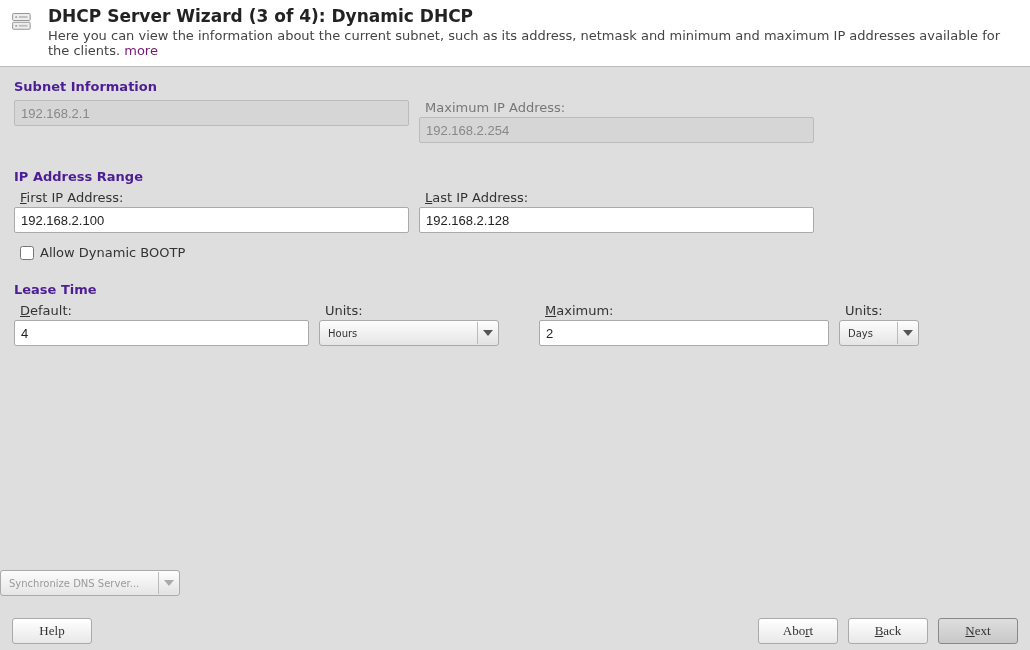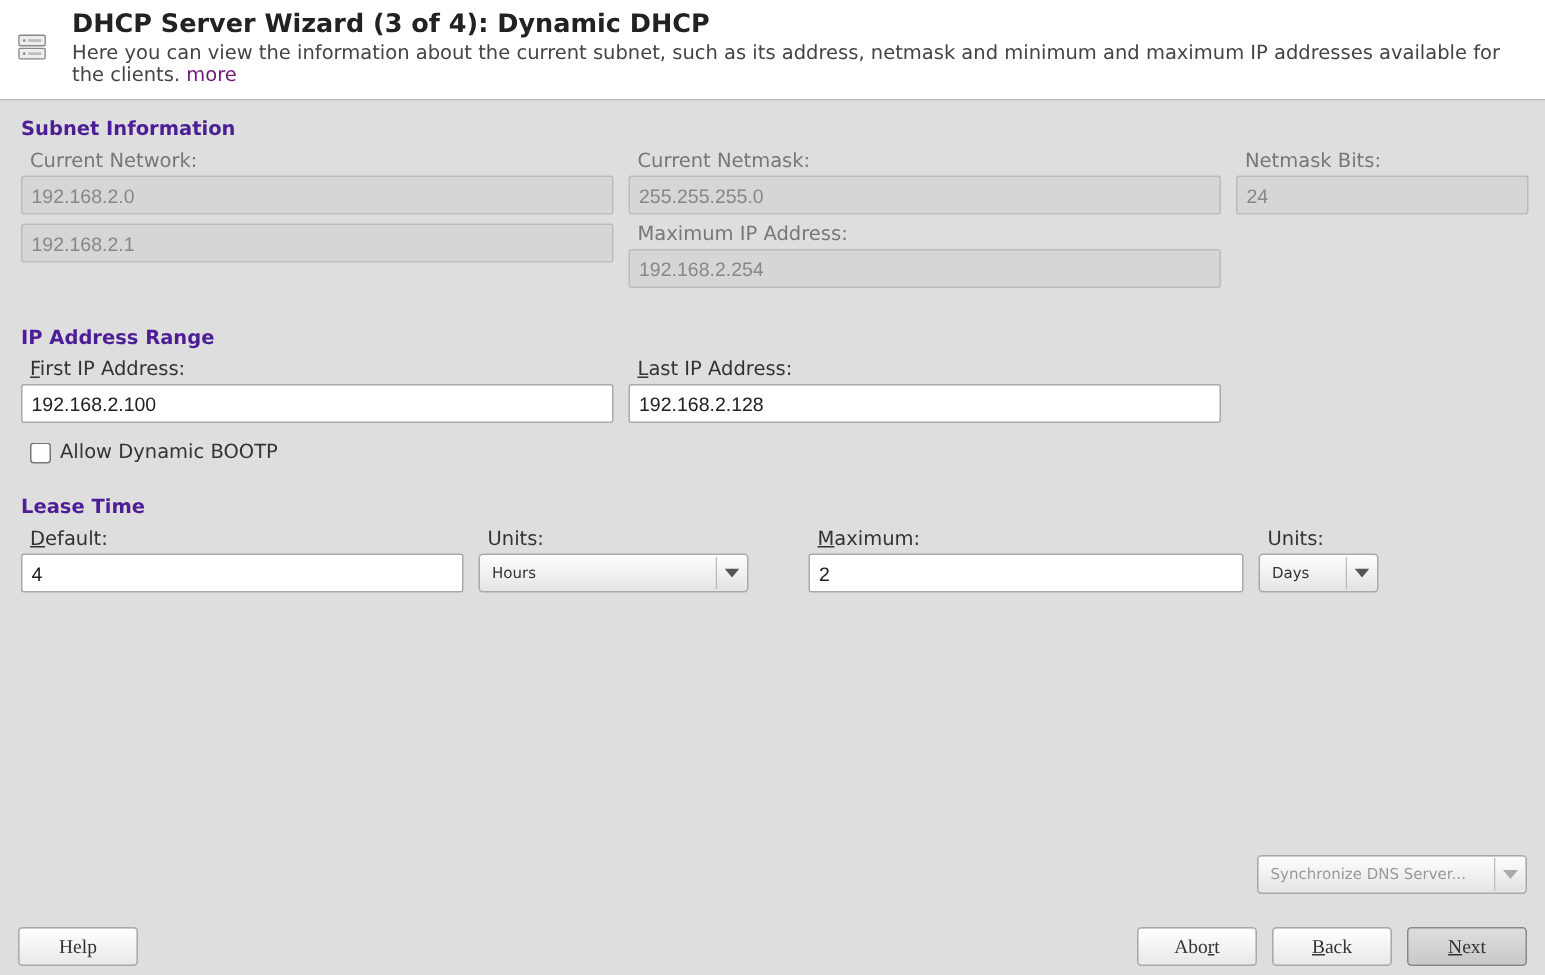--- a/index.html
+++ b/index.html
@@ -13,21 +13,21 @@
   overflow: hidden;
   display: flex;
   flex-direction: column;
 }
 .header {
   background: #ffffff;
   border-bottom: 1px solid #bbb;
   padding: 6px 10px 8px 10px;
   display: flex;
   gap: 10px;
-  align-items: center;
+  align-items: flex-start;
 }
 .header-icon {
   width: 28px;
   height: 28px;
   flex: 0 0 28px;
   margin-top: 4px;
 }
 .header-text { flex: 1; }
 .header-title {
   font-size: 17px;
@@ -128,21 +128,21 @@
   align-items: center;
   justify-content: center;
   background: linear-gradient(#fdfdfd,#e2e2e2);
   border-radius: 0 3px 3px 0;
 }
 .sync-row {
   position: absolute;
   left: 0; right: 12px;
   bottom: 54px;
   display: flex;
-  justify-content: flex-end;
+  justify-content: flex-start;
 }
 .sync-row .select { width: 180px; }
 .footer {
   position: absolute;
   left: 0; right: 0;
   bottom: 6px;
   padding: 0 12px;
   display: flex;
   justify-content: space-between;
   align-items: center;
@@ -196,34 +196,20 @@
       <span>Here you can view the information about the current subnet, such as its address, netmask and minimum and maximum IP addresses available for the clients. </span><span class="more-link">more</span>
     </div>
   </div>
 </div>
 
 <div class="content">
 
   <div class="section-title">Subnet Information</div>
   <div class="row">
     <div class="field col-wide">
-      <span class="field-label">Current Network:</span>
-      <input type="text" disabled="" value="192.168.2.0" style="">
-    </div>
-    <div class="field col-wide">
-      <span class="field-label">Current Netmask:</span>
-      <input type="text" disabled="" value="255.255.255.0" style="">
-    </div>
-    <div class="field col-small">
-      <span class="field-label">Netmask Bits:</span>
-      <input type="text" disabled="" value="24" style="">
-    </div>
-  </div>
-  <div class="row">
-    <div class="field col-wide">
       <input type="text" disabled="" value="192.168.2.1" style="">
     </div>
     <div class="field col-wide">
       <span class="field-label">Maximum IP Address:</span>
       <input type="text" disabled="" value="192.168.2.254" style="">
     </div>
   </div>
 
   <div class="spacer"></div>
 

